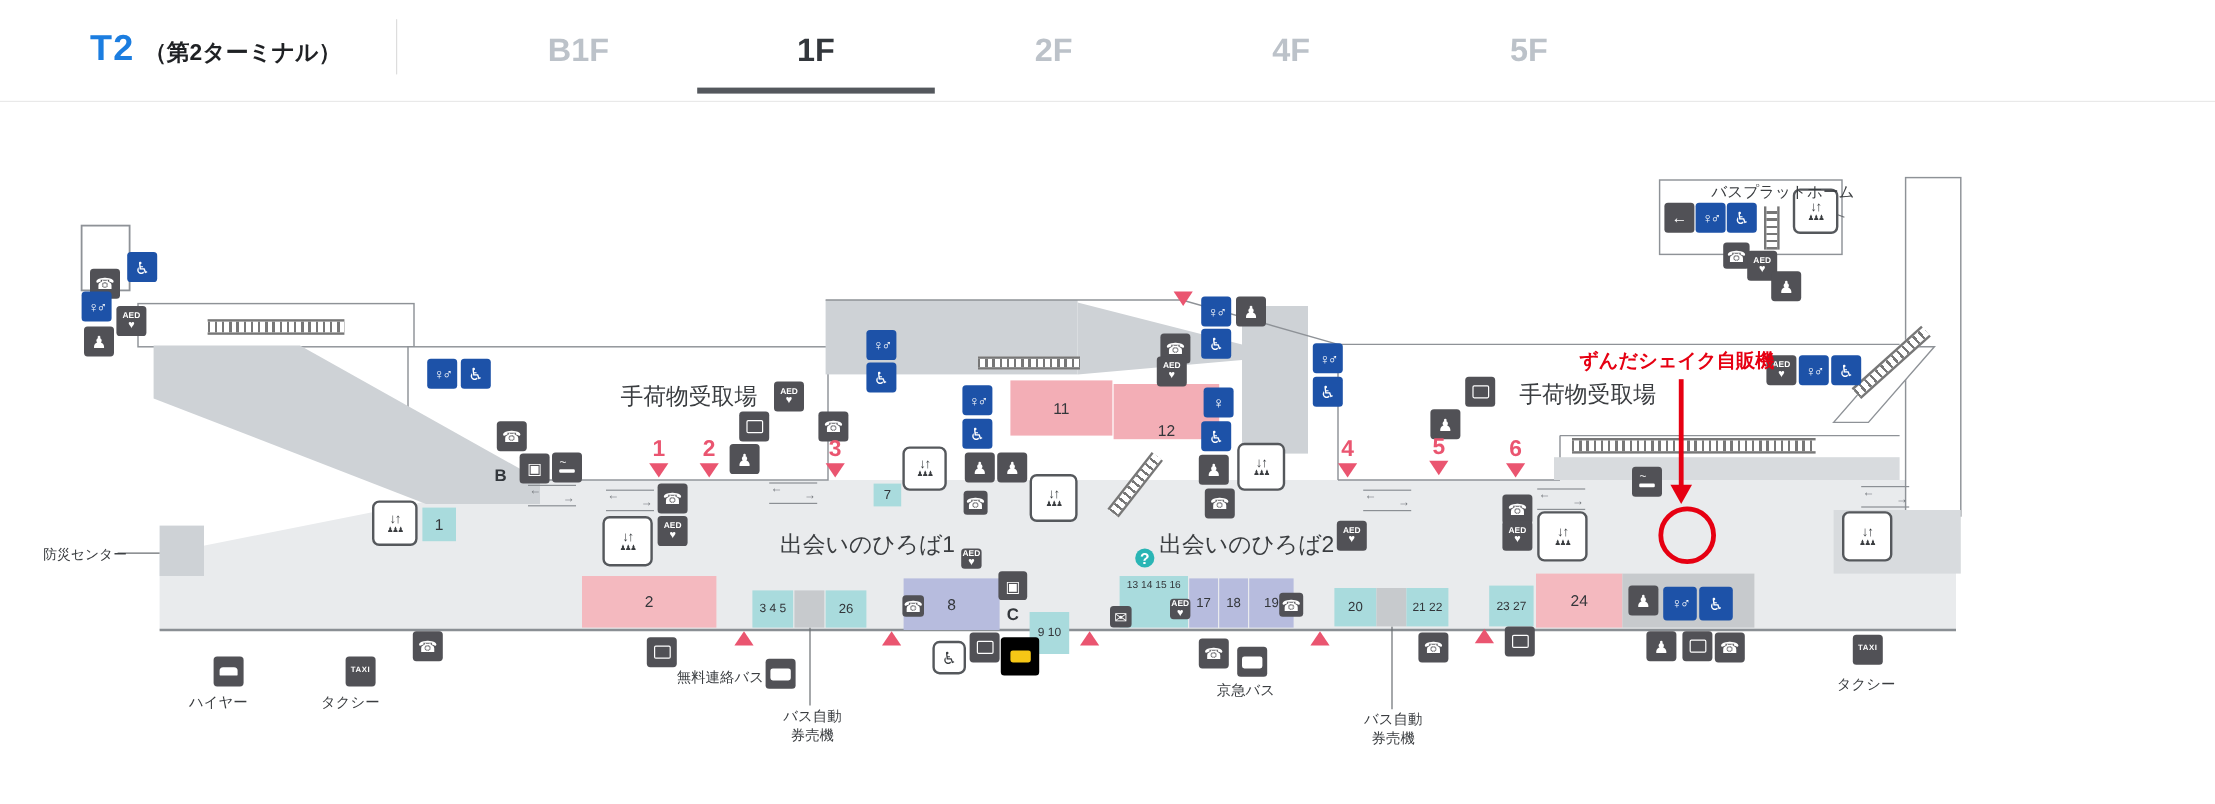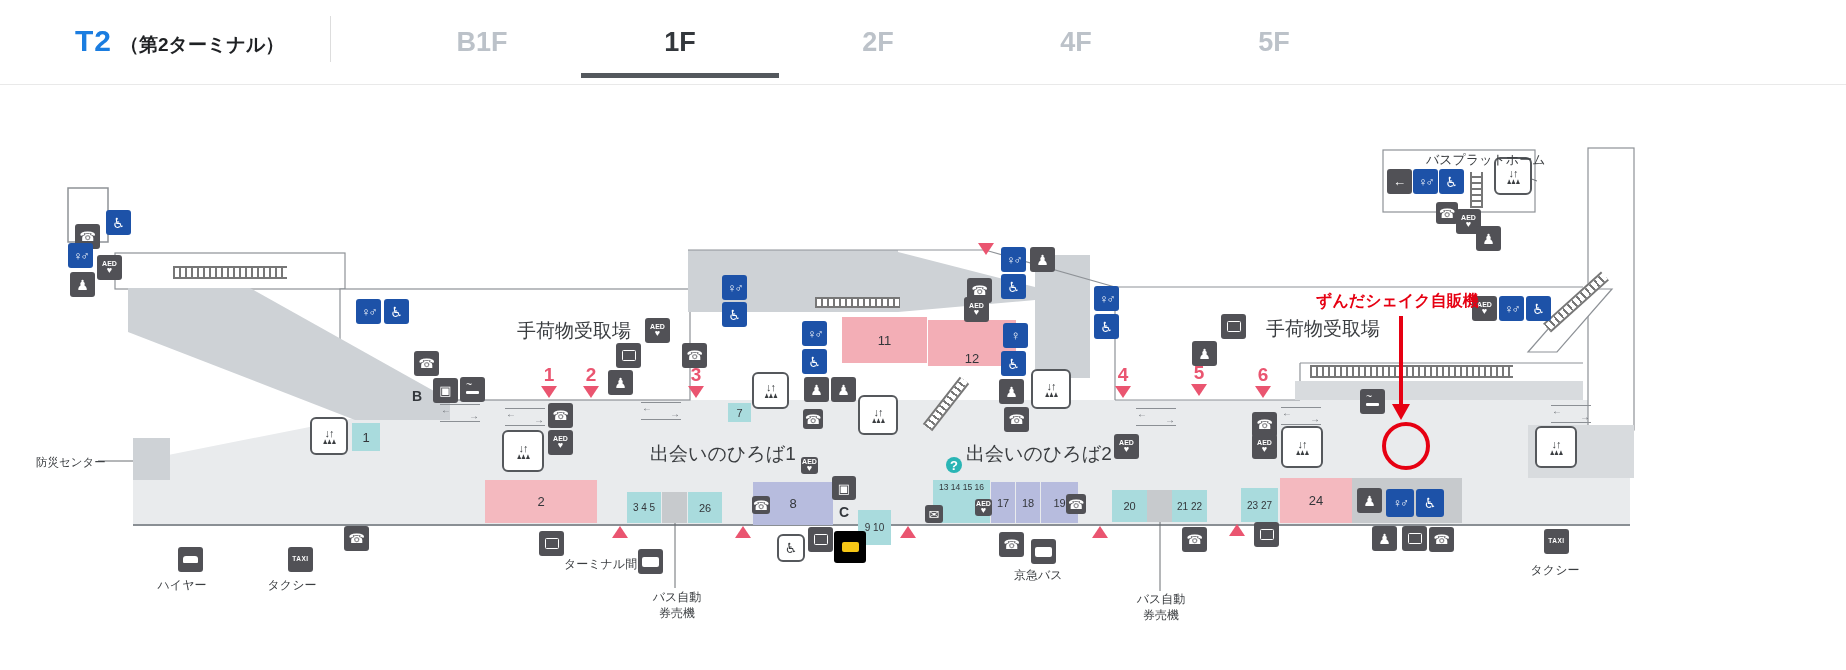--- a/index.html
+++ b/index.html
@@ -154,21 +154,21 @@
   <div class="lbl letter" style="left:412px;top:388px;">B</div>
   <div class="lbl letter" style="left:839px;top:504px;">C</div>
 
   <div class="lbl red" style="left:1316px;top:291px;">ずんだシェイク自販機</div>
   <div class="redline" style="left:1399px;top:316px;height:90px;"></div>
   <div class="redhead" style="left:1392px;top:404px;"></div>
   <div class="redcirc" style="left:1382px;top:422px;"></div>
 
   <div class="lbl s12 ctr" style="left:152px;top:577px;width:60px;">ハイヤー</div>
   <div class="lbl s12 ctr" style="left:262px;top:577px;width:60px;">タクシー</div>
-  <div class="lbl s12" style="left:564px;top:556px;">ターミナル間</div>
+  <div class="lbl s12" style="left:564px;top:556px;">無料連絡バス</div>
   <div class="lbl s12 ctr" style="left:642px;top:589px;width:70px;line-height:16px;">バス自動
 券売機</div>
   <div class="lbl s12" style="left:1014px;top:567px;">京急バス</div>
   <div class="lbl s12 ctr" style="left:1126px;top:591px;width:70px;line-height:16px;">バス自動
 券売機</div>
   <div class="lbl s12 ctr" style="left:1525px;top:562px;width:60px;">タクシー</div>
 <div class="area c-teal" style="left: 352px; top: 423px; width: 28px; height: 28px;">
       <span>1</span>
     </div>
     <div class="area c-pink" style="left: 485px; top: 480px; width: 112px; height: 43px;">

